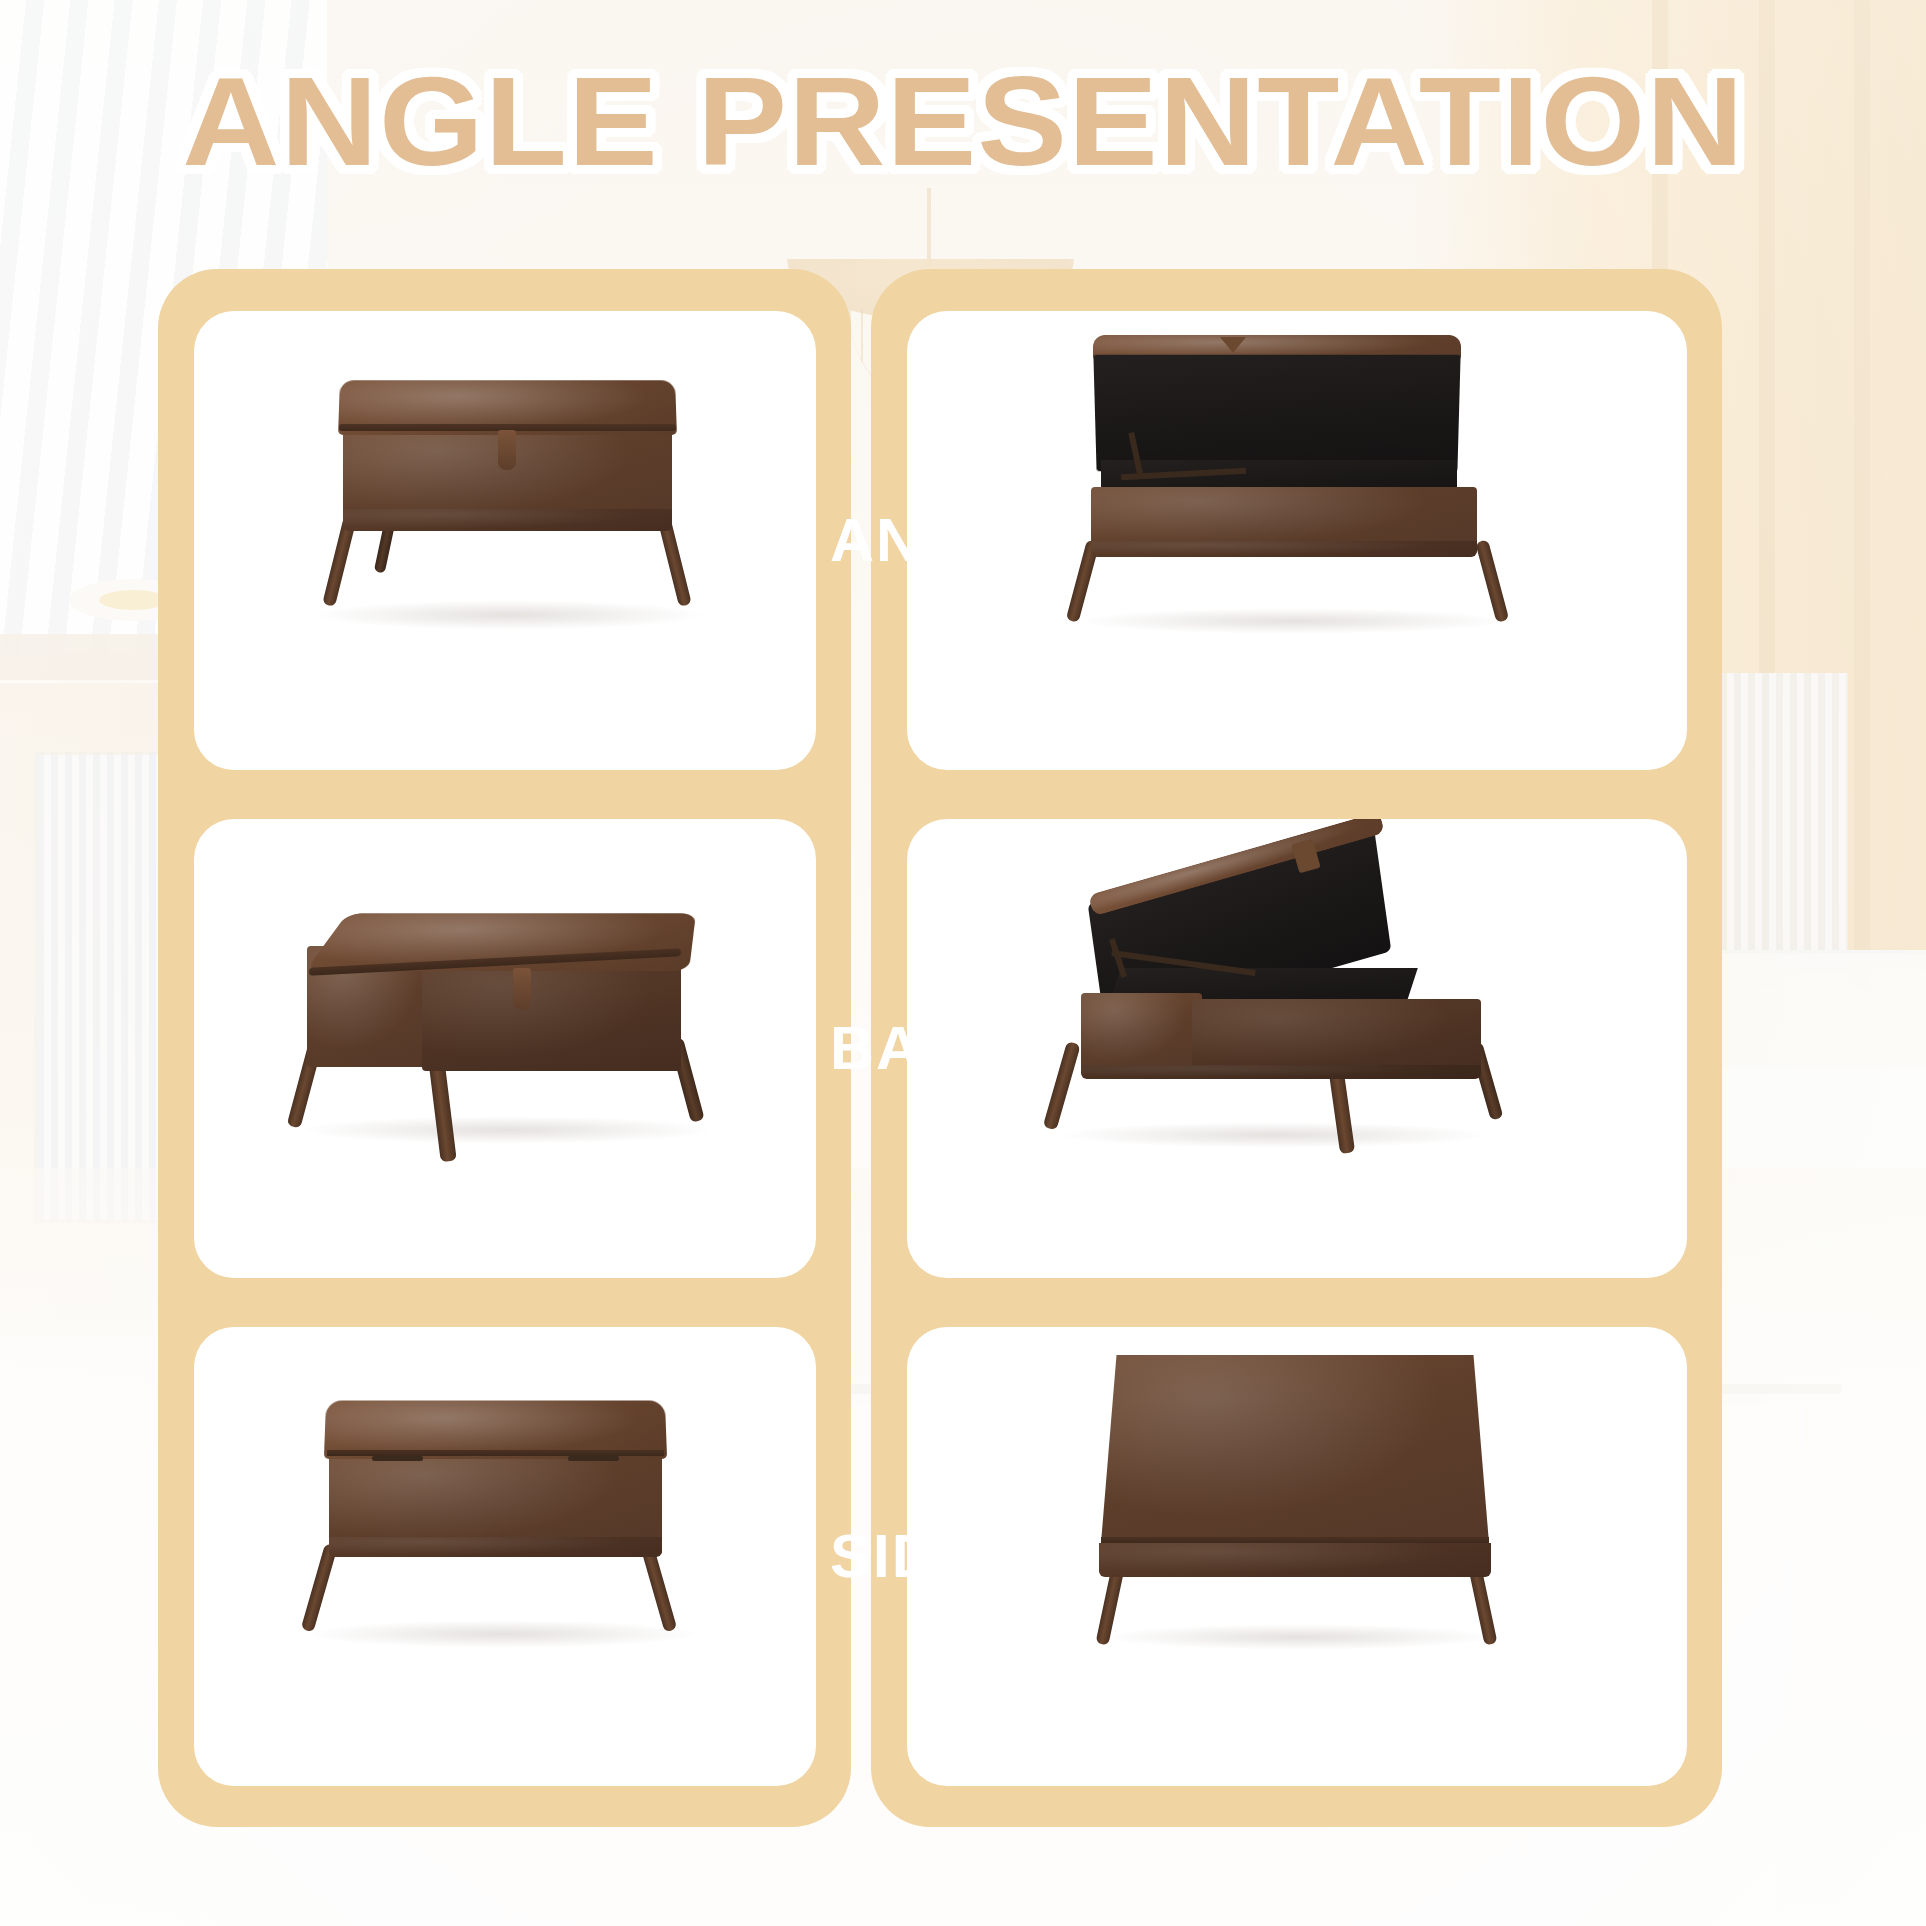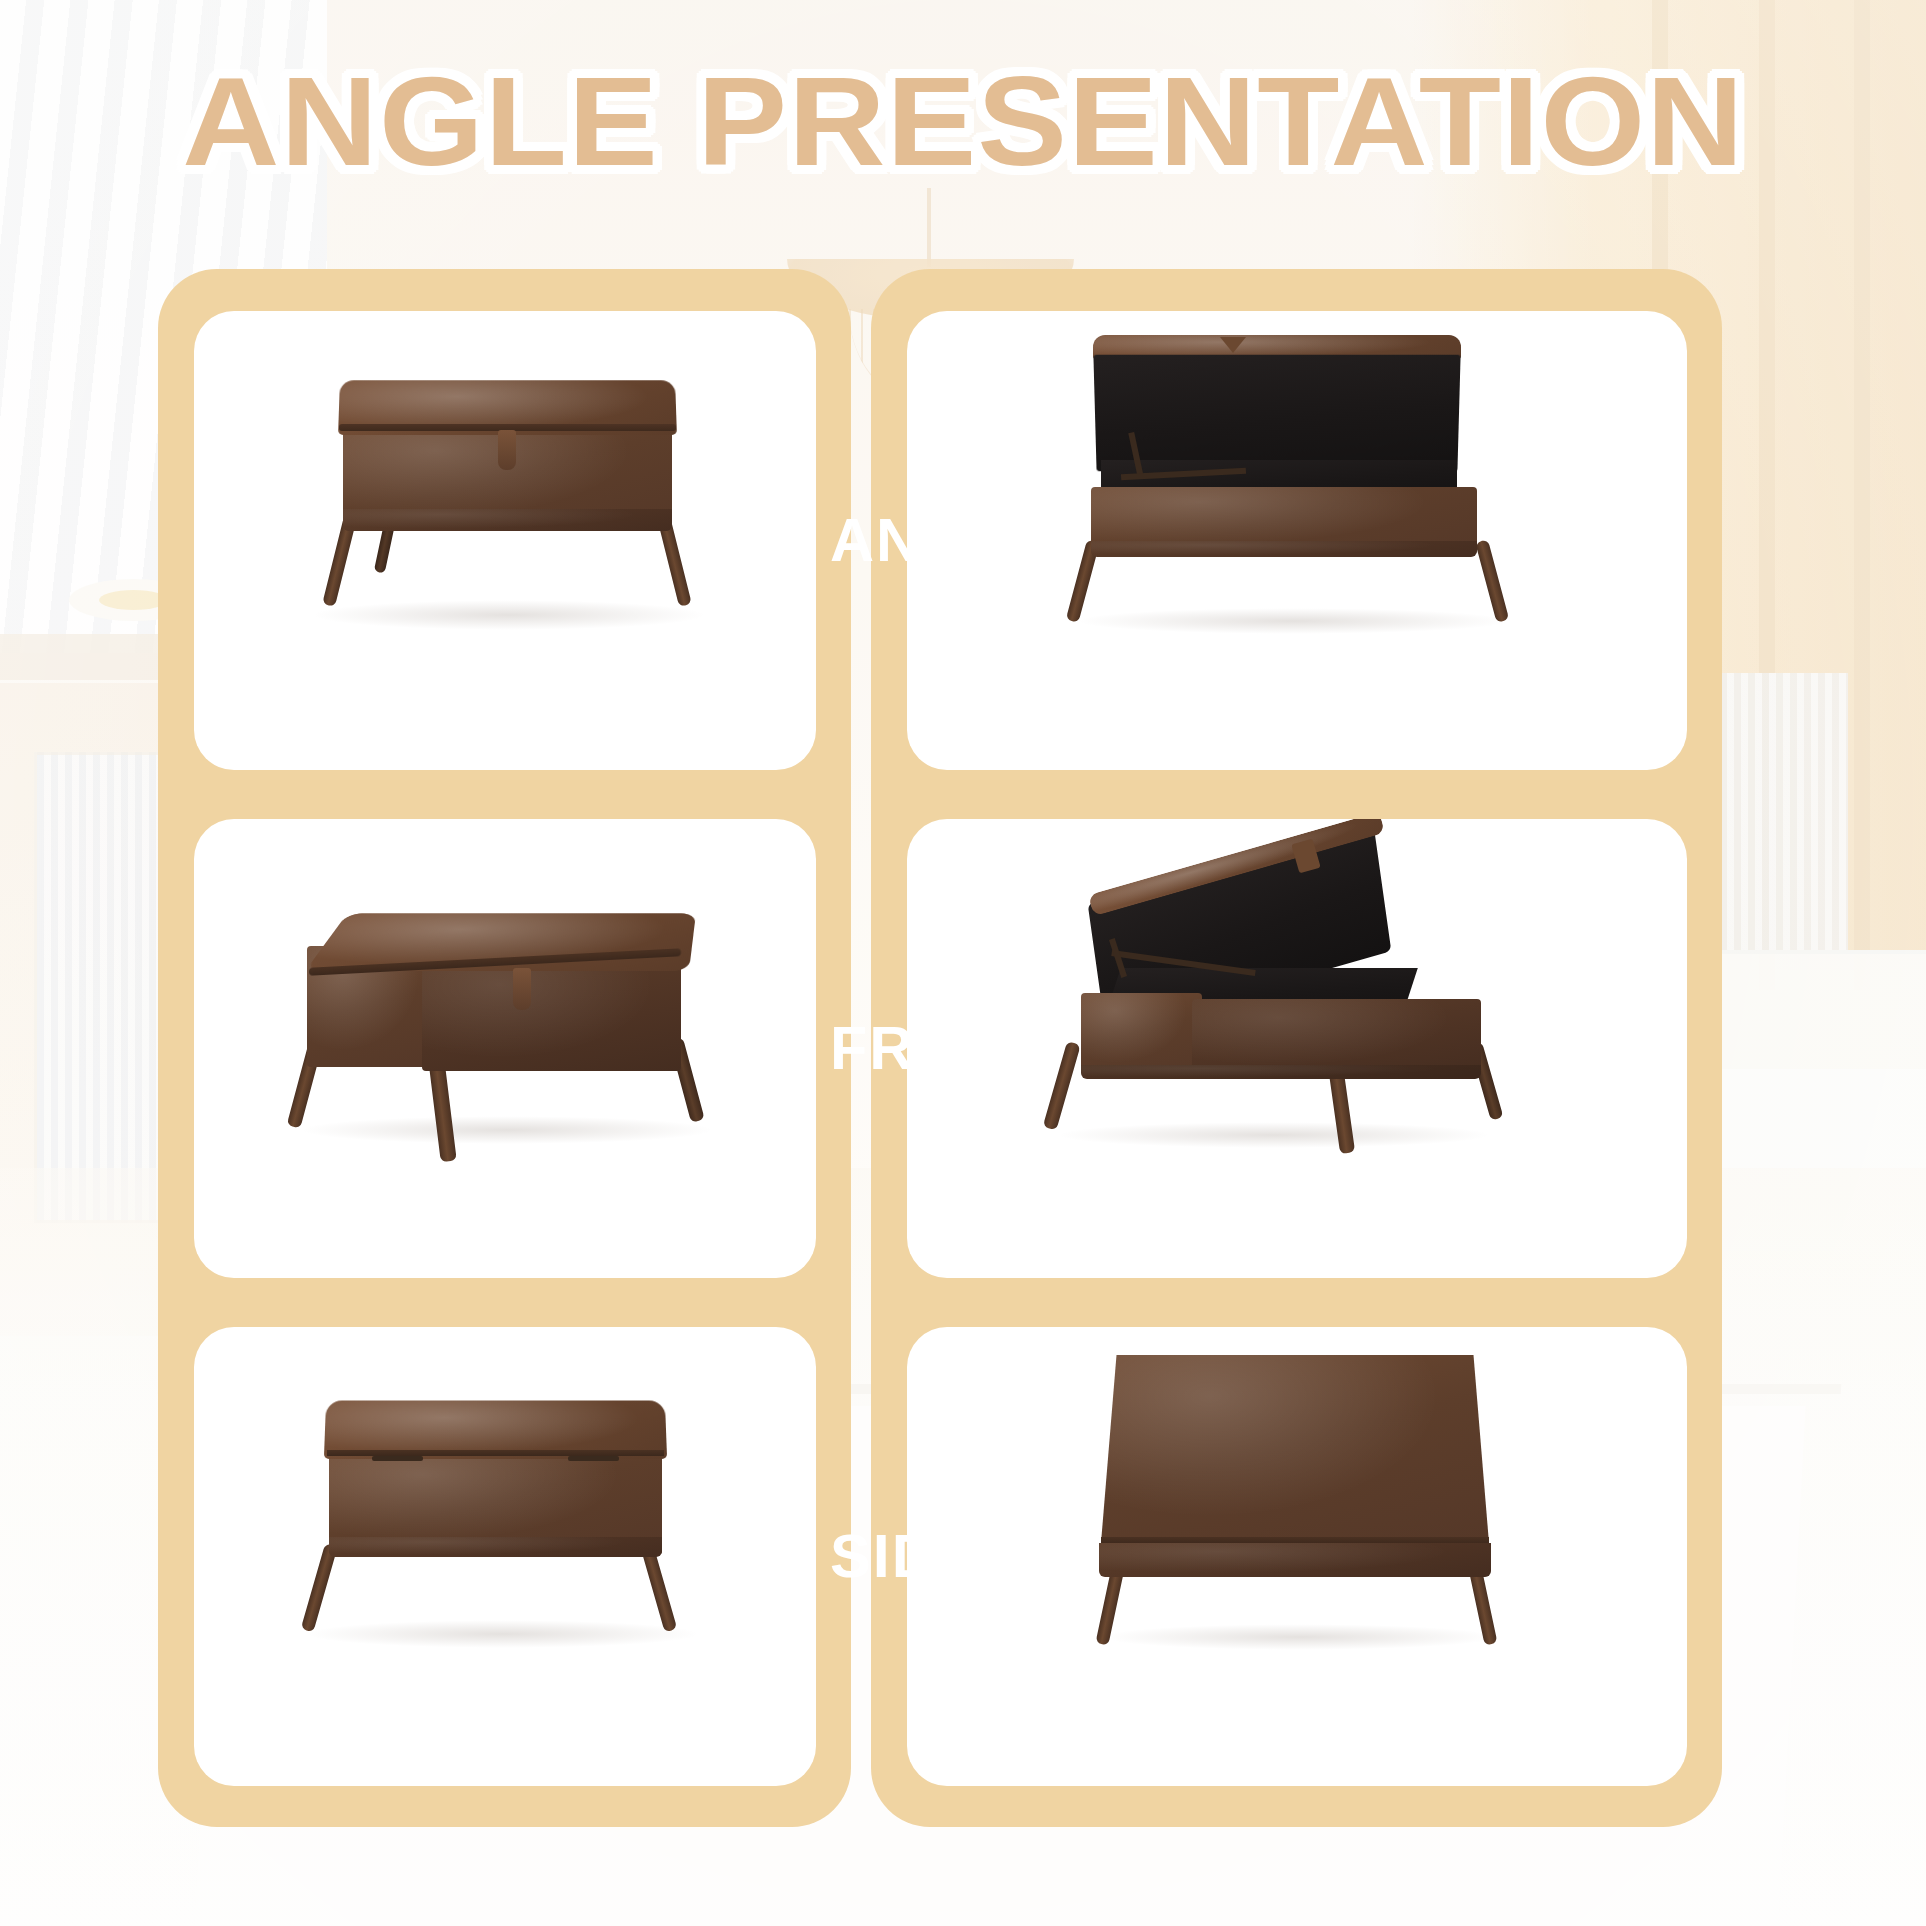--- a/index.html
+++ b/index.html
@@ -346,17 +346,17 @@
     <div class="shadow-soft" style="left:194px; top:297px; width:396px; height:26px;"></div>
     <div class="ott wood-leg" style="left:206px; top:234px; width:13px; height:85px; transform:rotate(12deg); transform-origin:top center;"></div>
     <div class="ott wood-leg" style="left:560px; top:234px; width:13px; height:85px; transform:rotate(-12deg); transform-origin:top center;"></div>
 
     <div class="ott leather" style="left:194px; top:28px; width:388px; height:188px; border-radius:14px 14px 3px 3px; clip-path:polygon(4% 0,96% 0,100% 100%,0 100%);"></div>
     <div class="ott" style="left:194px; top:210px; width:388px; height:8px; background:linear-gradient(180deg,#4a3122,#3c281c);"></div>
     <div class="ott leather-dark" style="left:192px; top:216px; width:392px; height:34px; border-radius:0 0 6px 6px;"></div>
   </div>
 
   <div class="view-label" id="label-front" style="left: 830px; top: 505px; width: 143px;">ANGLE</div>
-  <div class="view-label" id="label-side" style="left: 830px; top: 1013px; width: 143px;">FRONT</div>
+  <div class="view-label" id="label-side" style="left: 830px; top: 1013px; width: 143px;">BACK</div>
   <div class="view-label" id="label-back" style="left: 830px; top: 1521px; width: 143px;">SIDE</div>
 
 </div>
 
 
 </body></html>

